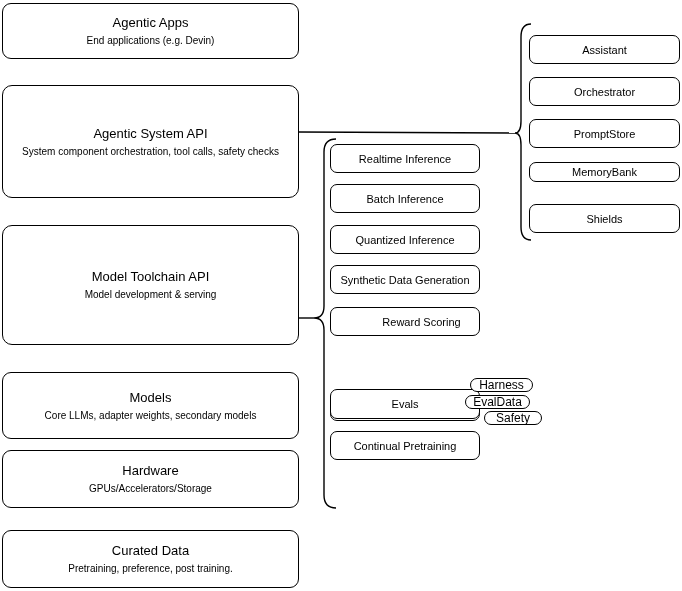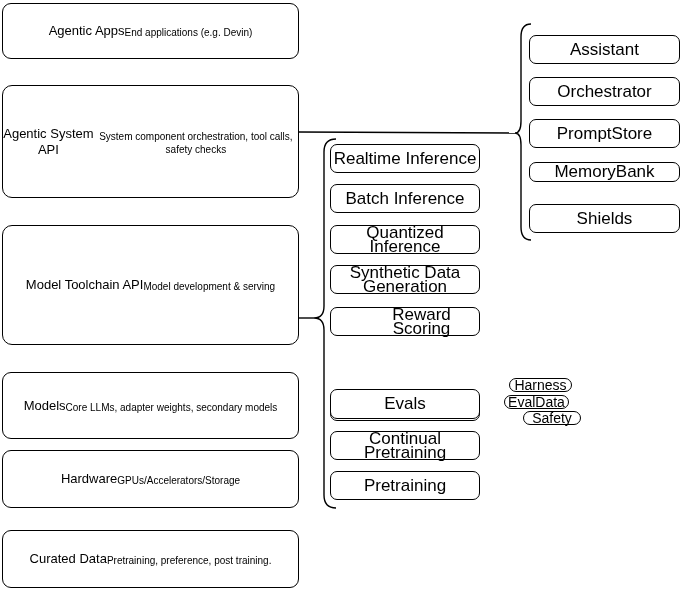--- a/index.html
+++ b/index.html
@@ -4,36 +4,36 @@
 <style>
   html,body{margin:0;padding:0;background:#ffffff;}
   .canvas{
     position:relative;width:682px;height:591px;background:#ffffff;overflow:hidden;
     font-family:"Liberation Sans", sans-serif;color:#000000;
   }
   .canvas *, .canvas{box-sizing:border-box;}
   svg.wires{position:absolute;left:0;top:0;pointer-events:none;}
   .node{
     position:absolute;background:#ffffff;border:1.4px solid #000000;
-    display:flex;flex-direction:row;align-items:center;justify-content:center;
+    display:flex;flex-direction:column;align-items:center;justify-content:center;
     text-align:center;
   }
   .node .t{font-size:13px;line-height:16px;}
   .node .s{font-size:10px;line-height:13px;margin-top:3px;}
   .r-big{border-radius:10px;}
   .r-sm{border-radius:9px;}
   .chip{
     position:absolute;background:#ffffff;border:1.4px solid #000000;border-radius:7px;
     display:flex;align-items:center;justify-content:center;text-align:center;
-    font-size:17px;line-height:14px;
+    font-size:11px;line-height:14px;
   }
   .pill{
     position:absolute;background:#ffffff;border:1.3px solid #000000;border-radius:8px;
     display:flex;align-items:center;justify-content:center;text-align:center;
-    font-size:14px;line-height:11px;margin-left:39px;
+    font-size:12px;line-height:11px;
   }
 </style>
 </head>
 <body>
 
 <div class="canvas">
 
   <svg class="wires" width="682" height="591" viewBox="0 0 682 591">
 
     <path d="M 299 132 L 515 133" stroke="#000000" stroke-width="1.4" fill="none"></path>
@@ -76,21 +76,20 @@
   </div>
 
   <div class="chip" style="left:330px;top:144px;width:150px;height:29px;">Realtime Inference</div>
   <div class="chip" style="left:330px;top:184px;width:150px;height:29px;">Batch Inference</div>
   <div class="chip" style="left:330px;top:225px;width:150px;height:29px;">Quantized Inference</div>
   <div class="chip" style="left:330px;top:265px;width:150px;height:29px;">Synthetic Data Generation</div>
   <div class="chip" style="left:330px;top:307px;width:150px;height:29px;padding-left:33px;">Reward Scoring</div>
   <div class="chip" style="left:330px;top:348px;width:150px;height:29px;margin-top:44px;">Post Training</div>
   <div class="chip" style="left:330px;top:389px;width:150px;height:30px;">Evals</div>
   <div class="chip" style="left:330px;top:431px;width:150px;height:29px;">Continual Pretraining</div>
-  <div class="chip" style="left:330px;top:471px;width:150px;height:29px;">Pretraining</div>
 
   <div class="pill" style="left:470px;top:378px;width:63px;height:14px;">Harness</div>
   <div class="pill" style="left:465px;top:395px;width:65px;height:14px;">EvalData</div>
   <div class="pill" style="left:484px;top:411px;width:58px;height:14px;">Safety</div>
 
   <div class="chip" style="left:529px;top:35px;width:151px;height:29px;">Assistant</div>
   <div class="chip" style="left:529px;top:77px;width:151px;height:29px;">Orchestrator</div>
   <div class="chip" style="left:529px;top:119px;width:151px;height:29px;">PromptStore</div>
   <div class="chip" style="left:529px;top:162px;width:151px;height:20px;">MemoryBank</div>
   <div class="chip" style="left:529px;top:204px;width:151px;height:29px;">Shields</div>

